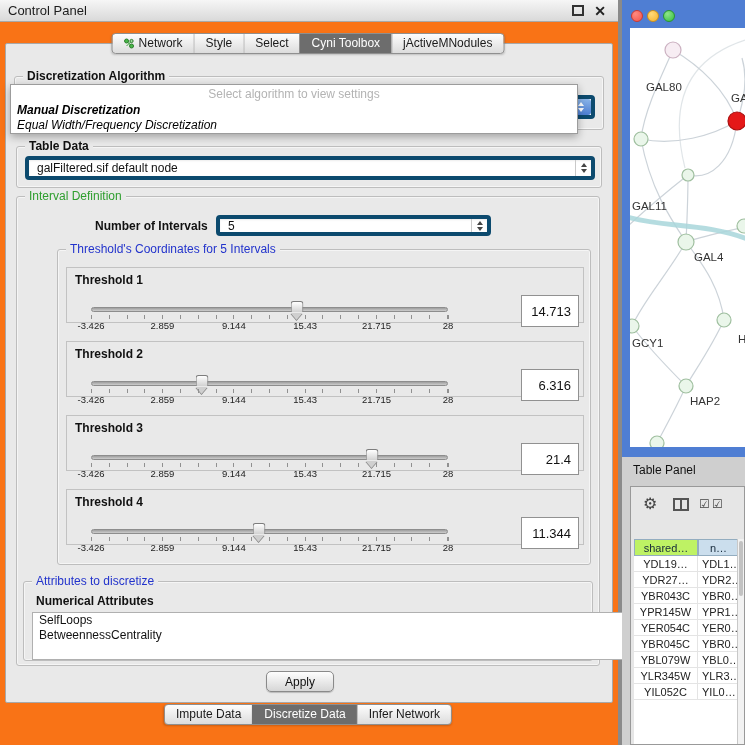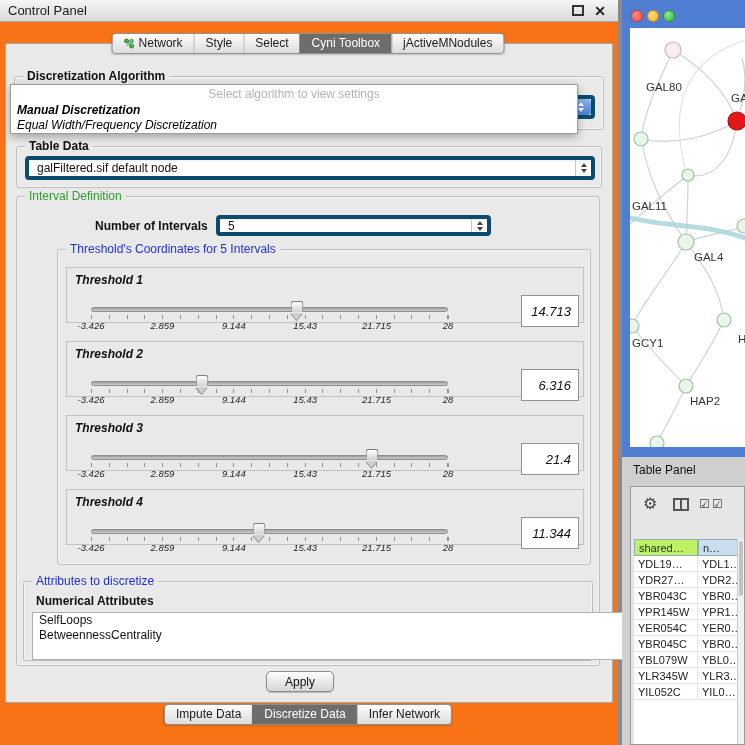--- a/index.html
+++ b/index.html
@@ -53,21 +53,21 @@
 
   
   #algo-popup { left:10px; top:84px; width:568px; height:50px; background:#fff;
     border:1px solid #9c9c9c; box-shadow:0 3px 8px rgba(0,0,0,.3); z-index:9; }
   #algo-placeholder { left:0; top:2px; width:100%; text-align:center; font-size:12px; color:#b3b3b3; }
   .popup-opt { position:absolute; left:6px; font-size:12px; color:#000; white-space:nowrap;font-style:italic; }
   .popup-opt.first { top:18px; font-weight:bold; }
   .popup-opt.second { top:33px; }
 
   
-  .thr-panel { position:absolute; left:8px; width:518px; height:56px; border:1px solid #c2c2c2;font-style:italic; }
+  .thr-panel { position:absolute; left:8px; width:518px; height:56px; border:1px solid #c2c2c2; }
   .thr-label { position:absolute; left:8px; top:5px; font-size:12px; font-weight:bold; color:#111; }
   .track { position:absolute; left:24px; top:39px; width:357px; height:5px;
     background:linear-gradient(#9e9e9e,#cdcdcd); border:1px solid #8d8d8d; border-radius:3px; }
   .thumb { position:absolute; top:-7px; width:13px; height:11px; transform:translateX(-50%);
     background:linear-gradient(#ffffff,#d2d2d2); border:1px solid #7d7d7d; border-bottom:none;
     border-radius:3px 3px 0 0; }
   .thumb::after { content:""; position:absolute; left:-1px; top:11px; width:0; height:0;
     border-left:6.5px solid transparent; border-right:6.5px solid transparent; border-top:7px solid #cfcfcf;
     filter:drop-shadow(0 1px 0 #7d7d7d); }
   .ticks { position:absolute; left:24px; top:47px; width:358px; height:4px;
@@ -93,21 +93,21 @@
 
   
   #net-window { left:622px; top:0; width:123px; height:457px; background:#4f7ed3; }
   .tlight { position:absolute; top:10px; width:12px; height:12px; border-radius:50%; }
   #tl-close { left:9px;  background:radial-gradient(circle at 35% 30%, #ff8a80, #f4534a); border:1px solid #ca3a32; }
   #tl-min   { left:25px; background:radial-gradient(circle at 35% 30%, #ffd97a, #f6b32a); border:1px solid #cb8f1d; }
   #tl-zoom  { left:41px; background:radial-gradient(circle at 35% 30%, #8fe58a, #33bf3f); border:1px solid #2a9431; }
   #net-canvas { left:8px; top:28px; width:115px; height:419px; background:#ffffff; overflow:hidden; }
 
   
-  #tp { left:622px; top:457px; width:123px; height:288px; background:#cfcfcf; }
+  #tp { left:622px; top:457px; width:123px; height:288px; background:#cfcfcf;text-align:center; }
   #tp-title { left:11px; top:6px; font-size:12px; color:#111; }
   #tp-inner { left:8px; top:29px; width:115px; height:259px; background:#e6e6e6; border:1px solid #999; }
   .ticon { position:absolute; color:#444; }
   #gear-icon { left:12px; top:7px; font-size:16px; }
   #cols-icon { left:42px; top:11px; width:16px; height:13px; border:2px solid #555; }
   #cols-icon::after { content:""; position:absolute; left:5px; top:0; width:2px; height:100%; background:#555; }
   .chk-icon { font-size:12px; top:10px; }
   #tbl { position:absolute; left:3px; top:52px; right:7px; bottom:0; background:#fff; }
   .th { position:absolute; top:0; height:17px; font-size:11px; color:#15293a; line-height:17px;
     padding:0 4px; border:1px solid #93adc0; overflow:hidden; white-space:nowrap; }

